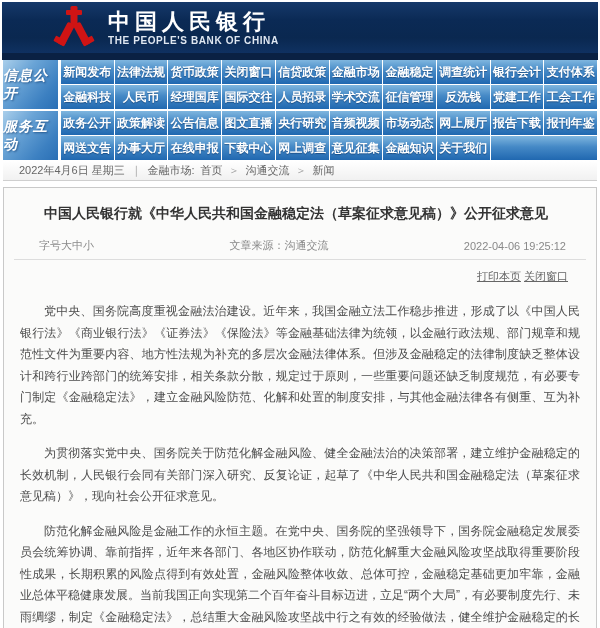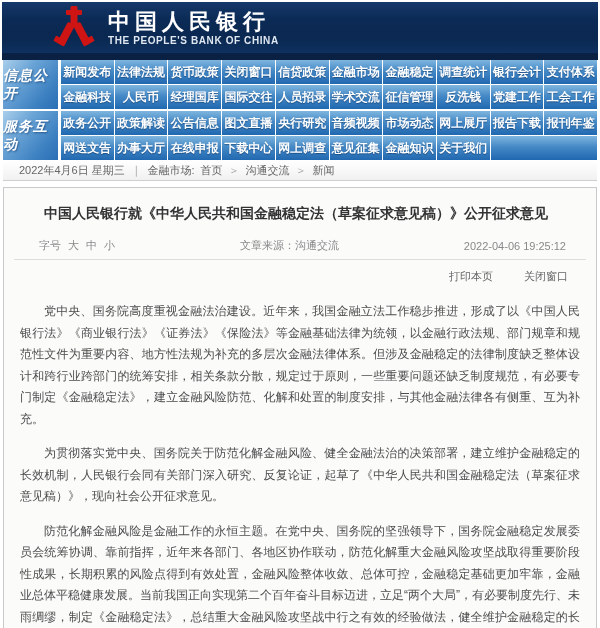--- a/index.html
+++ b/index.html
@@ -43,26 +43,26 @@
   .crumb a { color:#666; text-decoration:none; cursor:pointer; }
   .crumb .sep { color:#999; }
 
   
   .content { margin:6px 3px 0; height:460px; background:#fbfbfa;
     border:1px solid #c9c9c9; overflow:hidden; }
   .article-title { margin-top:17px; text-align:left; font-size:14px; font-weight:bold;
     color:#333; font-family:"Liberation Serif","DejaVu Serif",serif; padding:0 40px; }
   .meta { margin:15px 10px 0; display:flex; align-items:center; font-size:11px; color:#898989;
     border-bottom:1px solid #ddd; padding:0 20px 6px 25px; }
-  .meta-left { display:flex; gap:7px; }
+  .meta-left { display:flex; }
   .meta-left a { color:#898989; text-decoration:none; cursor:pointer; }
   .meta-center { flex:1; text-align:center; }
   .meta-right { text-align:right; }
   .actions { text-align:right; padding:9px 28px 2px 0; font-size:11px; }
-  .actions a { color:#666; margin-left:28px; cursor:pointer; }
+  .actions a { color:#666; text-decoration:underline; cursor:pointer; }
 
   .article-body { padding:2px 16px 10px; }
   .article-body p { font-size:12px; color:#4d4d4d; line-height:21.5px;
     text-indent:2em; margin-top:13px; text-align:justify; }
 </style>
 </head>
 <body>
 
 <div class="banner">
   <div class="banner-inner">

